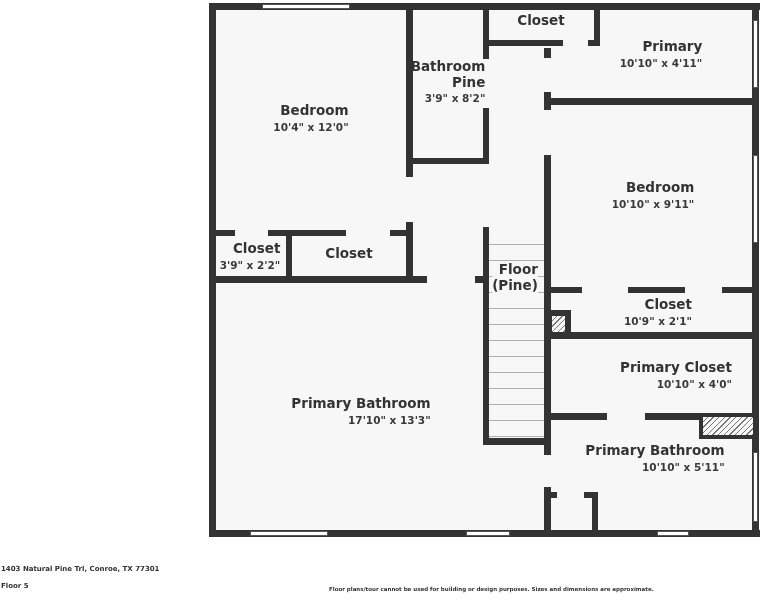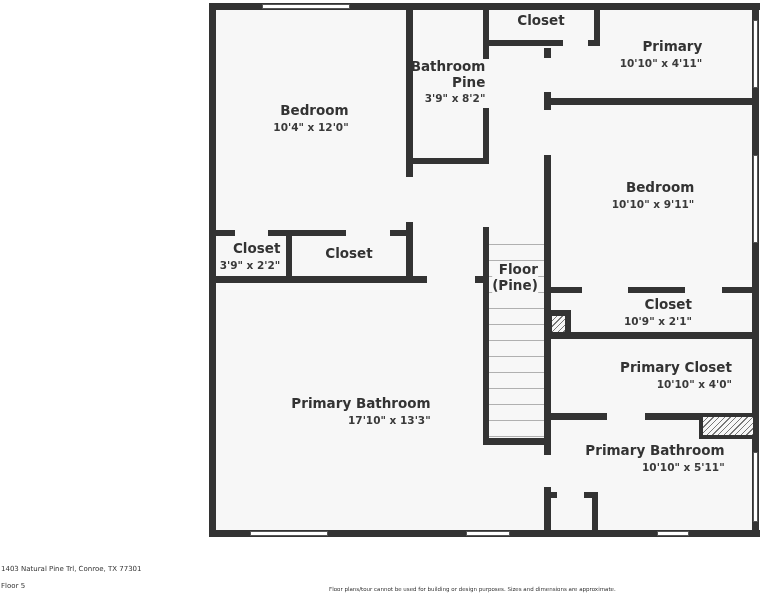--- a/index.html
+++ b/index.html
@@ -7,21 +7,21 @@
   .plan { position:absolute; left:0; top:0; width:760px; height:545px; }
   .floor { position:absolute; background:#f7f7f7; }
   .w { position:absolute; background:#333333; }
   .win { position:absolute; background:#ffffff; border:1px solid #555; box-sizing:border-box; }
   .label { position:absolute; text-align:right; color:#333; transform:translateX(-50%); white-space:nowrap; line-height:1.15; }
   .label .n { font-size:13.5px; font-weight:bold; display:block; }
   .label .d { font-size:10.5px; font-weight:bold; display:block; margin-top:2px; color:#3a3a3a; }
   .stairs { position:absolute; left:489px; top:229px; width:55px; height:208px;
     background: repeating-linear-gradient(to bottom, #f7f7f7 0px, #f7f7f7 15px, #b0b0b0 15px, #b0b0b0 16px); }
   .hatch { position:absolute; background: repeating-linear-gradient(135deg, #f7f7f7 0 3px, #777 3px 4px); border:2px solid #333; box-sizing:border-box; }
-  .footer { position:absolute; font-size:7px; color:#333; font-weight:normal; }
+  .footer { position:absolute; font-size:7px; color:#333; font-weight:bold; }
 </style>
 </head>
 <body>
 
 <div class="plan">
 
   <div class="floor" style="left:209px;top:3px;width:550px;height:534px;"></div>
 
   <div class="w" style="left:209px;top:3px;width:551px;height:7px;"></div>
   <div class="w" style="left:209px;top:3px;width:7px;height:534px;"></div>

